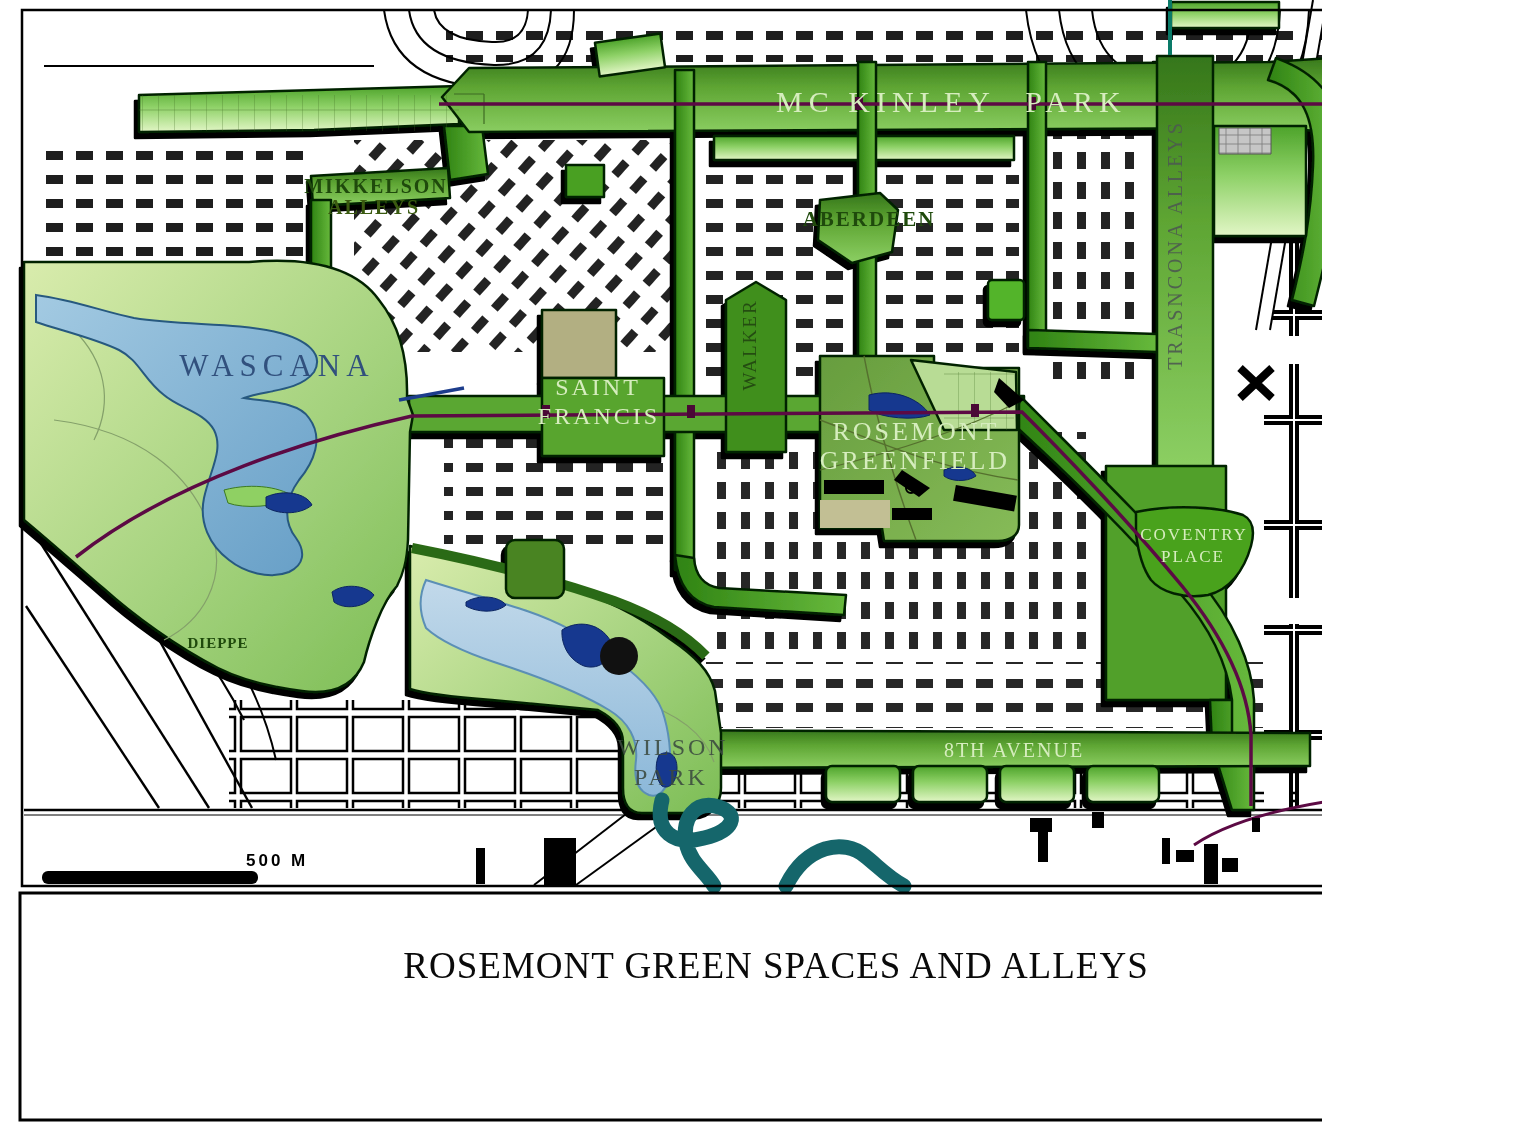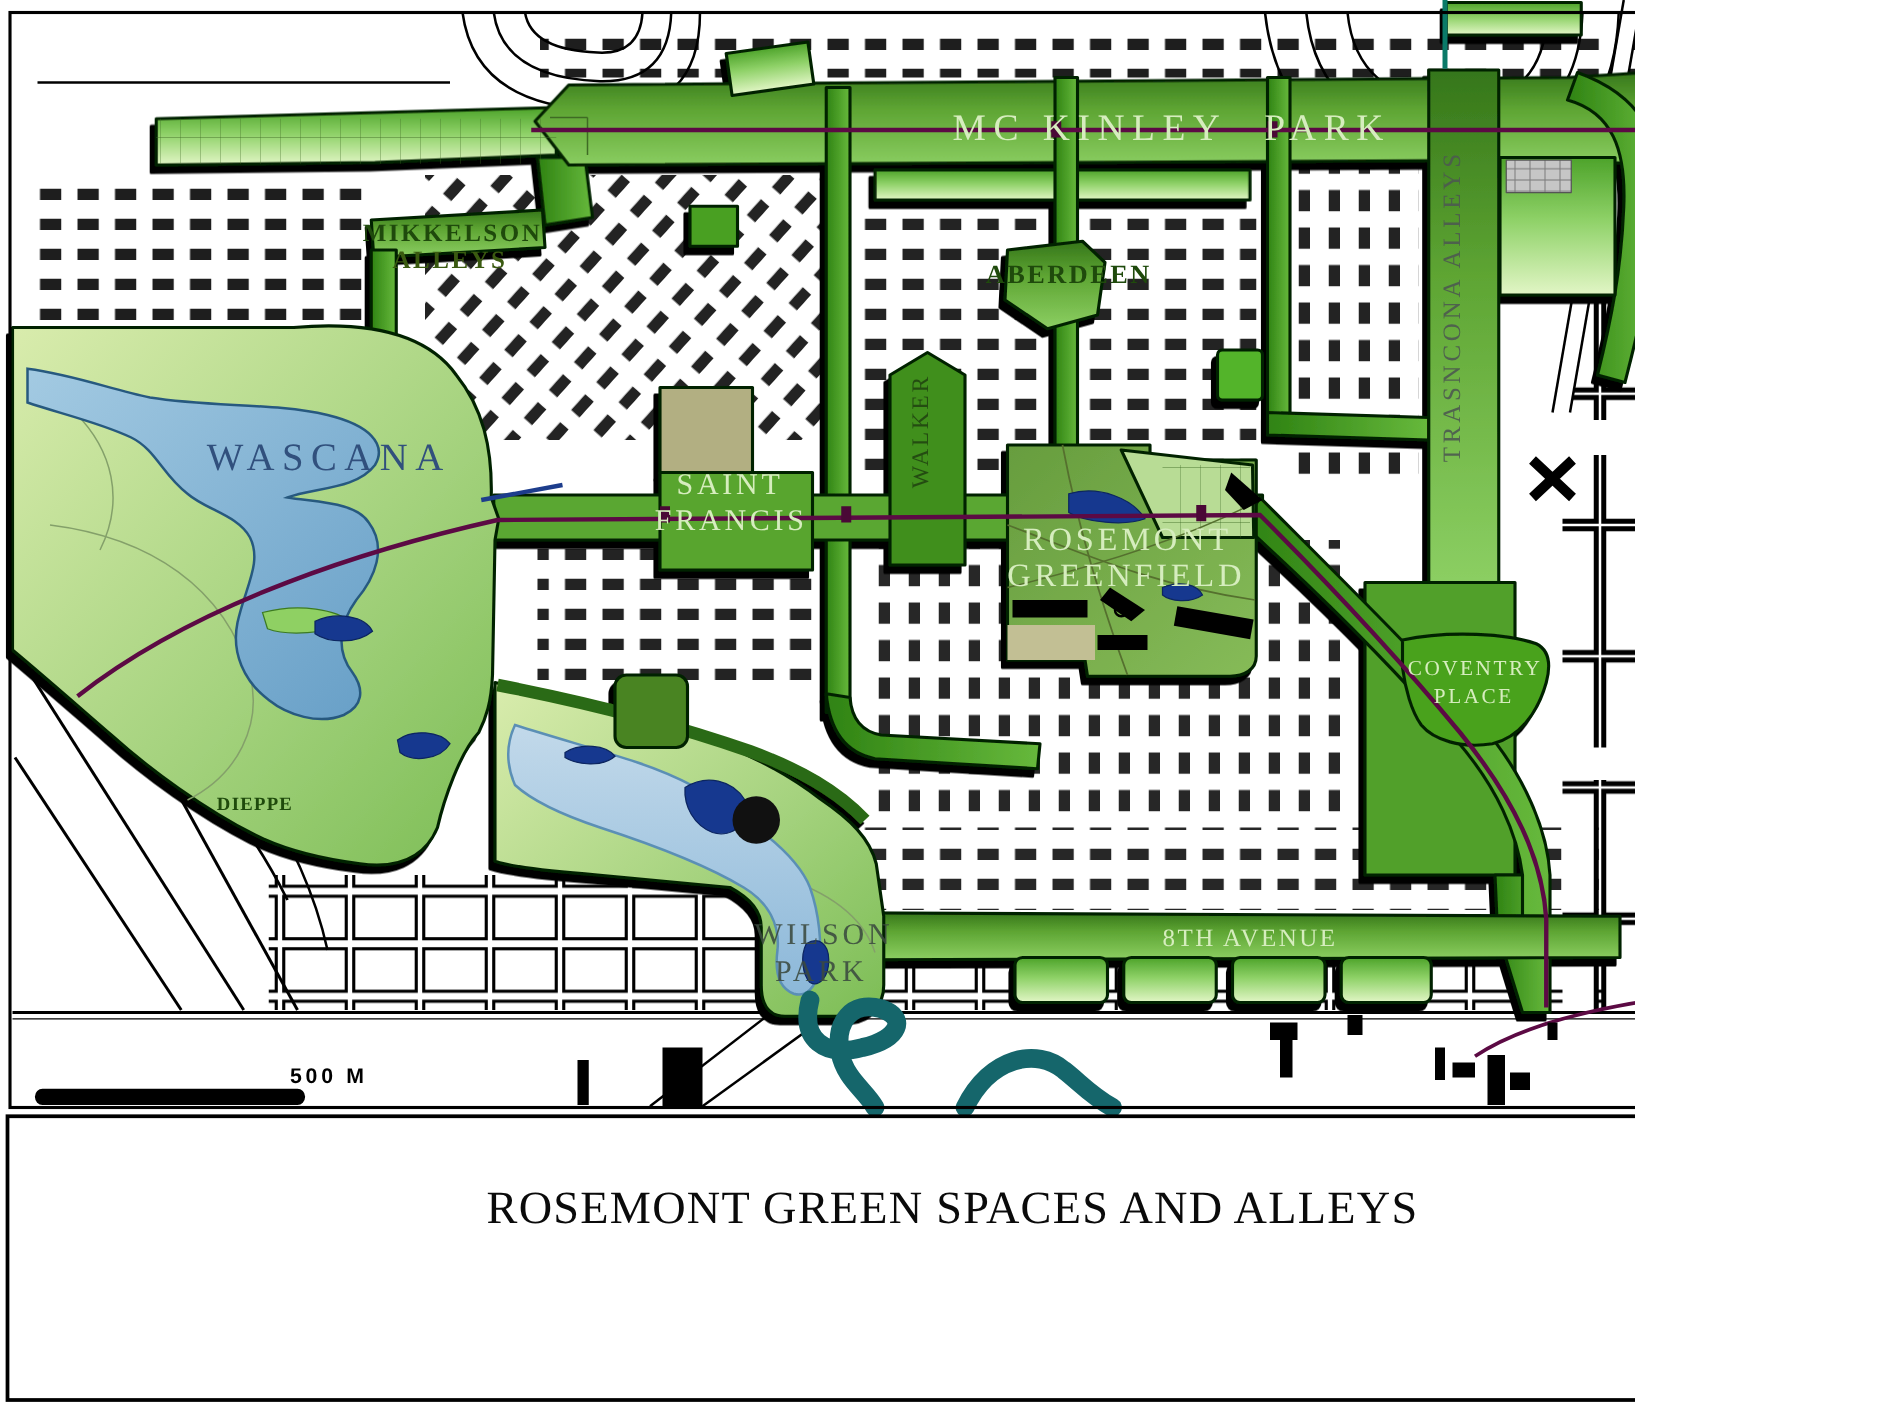--- a/index.html
+++ b/index.html
@@ -1,17 +1,17 @@
 <!DOCTYPE html>
 <html><head>
 <meta charset="utf-8">
 <style>
   html,body{margin:0;padding:0;background:#ffffff;}
   .stage{position:relative;width:1308px;height:1125px;background:#fff;overflow:hidden;
-         font-family:"Liberation Serif", serif;}
+         font-family:"Liberation Serif", serif;margin-left:14px;}
   svg{position:absolute;left:0;top:0;}
   text{font-family:"Liberation Serif", serif;}
   .lbl-light{fill:#d6edbe;}
   .lbl-dkgreen{fill:#1f4a0c;font-weight:bold;}
   .lbl-olive{fill:#3a5a10;font-weight:bold;}
   .lbl-navy{fill:#31507d;}
   .lbl-gray{fill:#3b4a3f;opacity:.88;}
   .lbl-walker{fill:#1d3b10;opacity:.8;}
   .lbl-trans{fill:#4d5a50;opacity:.9;}
   .scale-txt{font-family:"Liberation Sans", sans-serif;font-weight:bold;fill:#000;}

